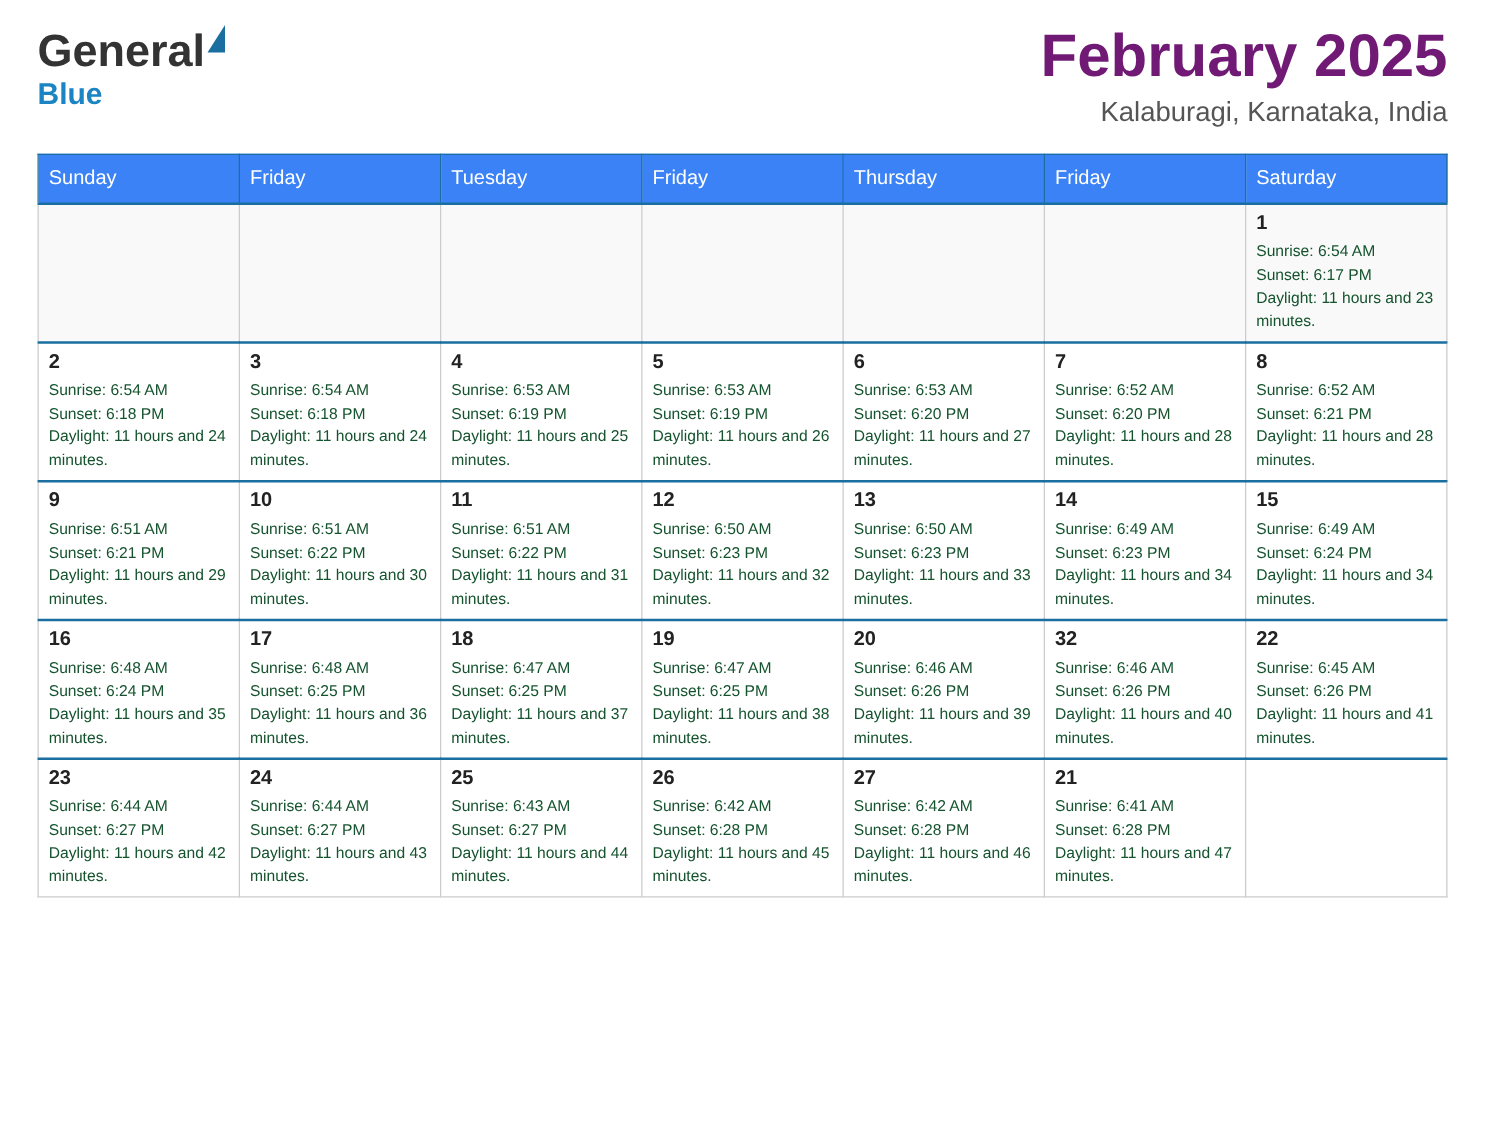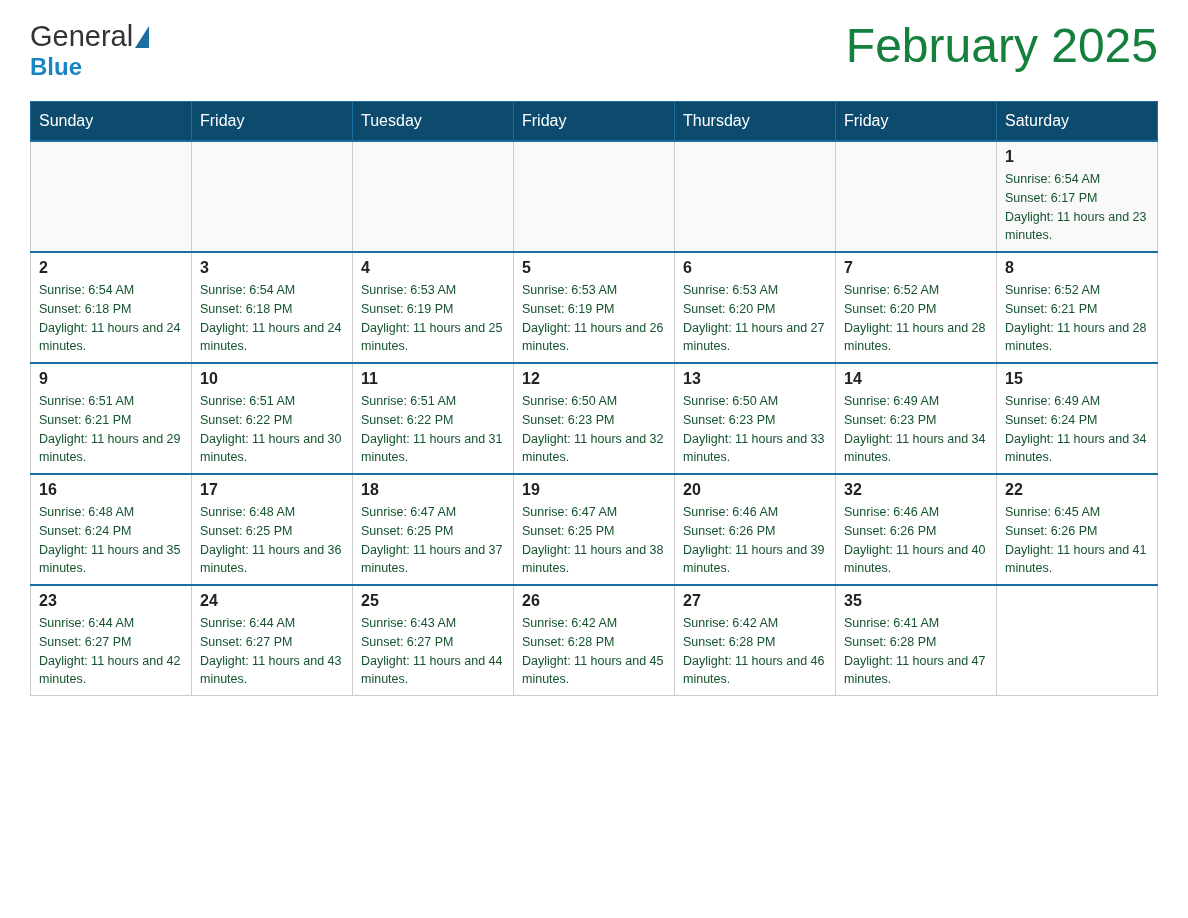--- a/index.html
+++ b/index.html
@@ -15,23 +15,22 @@
       align-items: flex-start;
       margin-bottom: 20px;
     }
     .logo-area {
       display: flex;
       flex-direction: column;
       align-items: flex-start;
     }
     .logo-text {
       display: flex;
-      align-items: center;
-      font-size: 29px;
-      font-weight: normal;
+      font-size: 36px;
+      font-weight: bold;
       color: #333;
     }
     .logo-general { color: #333; }
     .logo-triangle {
       display: inline-block;
       width: 0;
       height: 0;
       border-left: 14px solid transparent;
       border-bottom: 22px solid #1a6fa0;
       margin: 0 2px;
@@ -40,36 +39,36 @@
     .logo-blue {
       color: #1a85c2;
       font-size: 24px;
       font-weight: bold;
     }
     .title-area {
       text-align: right;
     }
     .month-title {
       font-size: 48px;
-      font-weight: normal;
-      color: #15803d;
+      font-weight: bold;
+      color: #701a75;
       line-height: 1.1;
     }
     .location-title {
       font-size: 22px;
       color: #555;
       margin-top: 4px;
     }
     .calendar {
       width: 100%;
       border-collapse: collapse;
       border: 1px solid #bbb;
     }
     .calendar th {
-      background-color: #0c4a6e;
+      background-color: #3b82f6;
       color: #fff;
       text-align: left;
       padding: 10px 8px;
       font-size: 16px;
       font-weight: normal;
       border: 1px solid #1a6fa0;
     }
     .calendar td {
       vertical-align: top;
       padding: 6px 8px;
@@ -110,20 +109,21 @@
     <div class="logo-text">
       <span class="logo-general">General</span>
       <span class="logo-triangle"></span>
     </div>
     <div>
       <span class="logo-blue">Blue</span>
     </div>
   </div>
   <div class="title-area">
     <div class="month-title">February 2025</div>
+    <div class="location-title">Kalaburagi, Karnataka, India</div>
   </div>
 </div>
 
 <table class="calendar">
   <thead>
     <tr>
       <th>Sunday</th>
       <th>Friday</th>
       <th>Tuesday</th>
       <th>Friday</th>
@@ -250,19 +250,19 @@
         </td>
         <td>
           <span class="day-number">26</span>
           <div class="day-info">Sunrise: 6:42 AM<br>Sunset: 6:28 PM<br>Daylight: 11 hours and 45 minutes.</div>
         </td>
         <td>
           <span class="day-number">27</span>
           <div class="day-info">Sunrise: 6:42 AM<br>Sunset: 6:28 PM<br>Daylight: 11 hours and 46 minutes.</div>
         </td>
         <td>
-          <span class="day-number">35</span>
+          <span class="day-number">21</span>
           <div class="day-info">Sunrise: 6:41 AM<br>Sunset: 6:28 PM<br>Daylight: 11 hours and 47 minutes.</div>
         </td>
         <td class="empty-cell"></td>
       </tr>
     </tbody>
 </table>
 
 </body></html>

